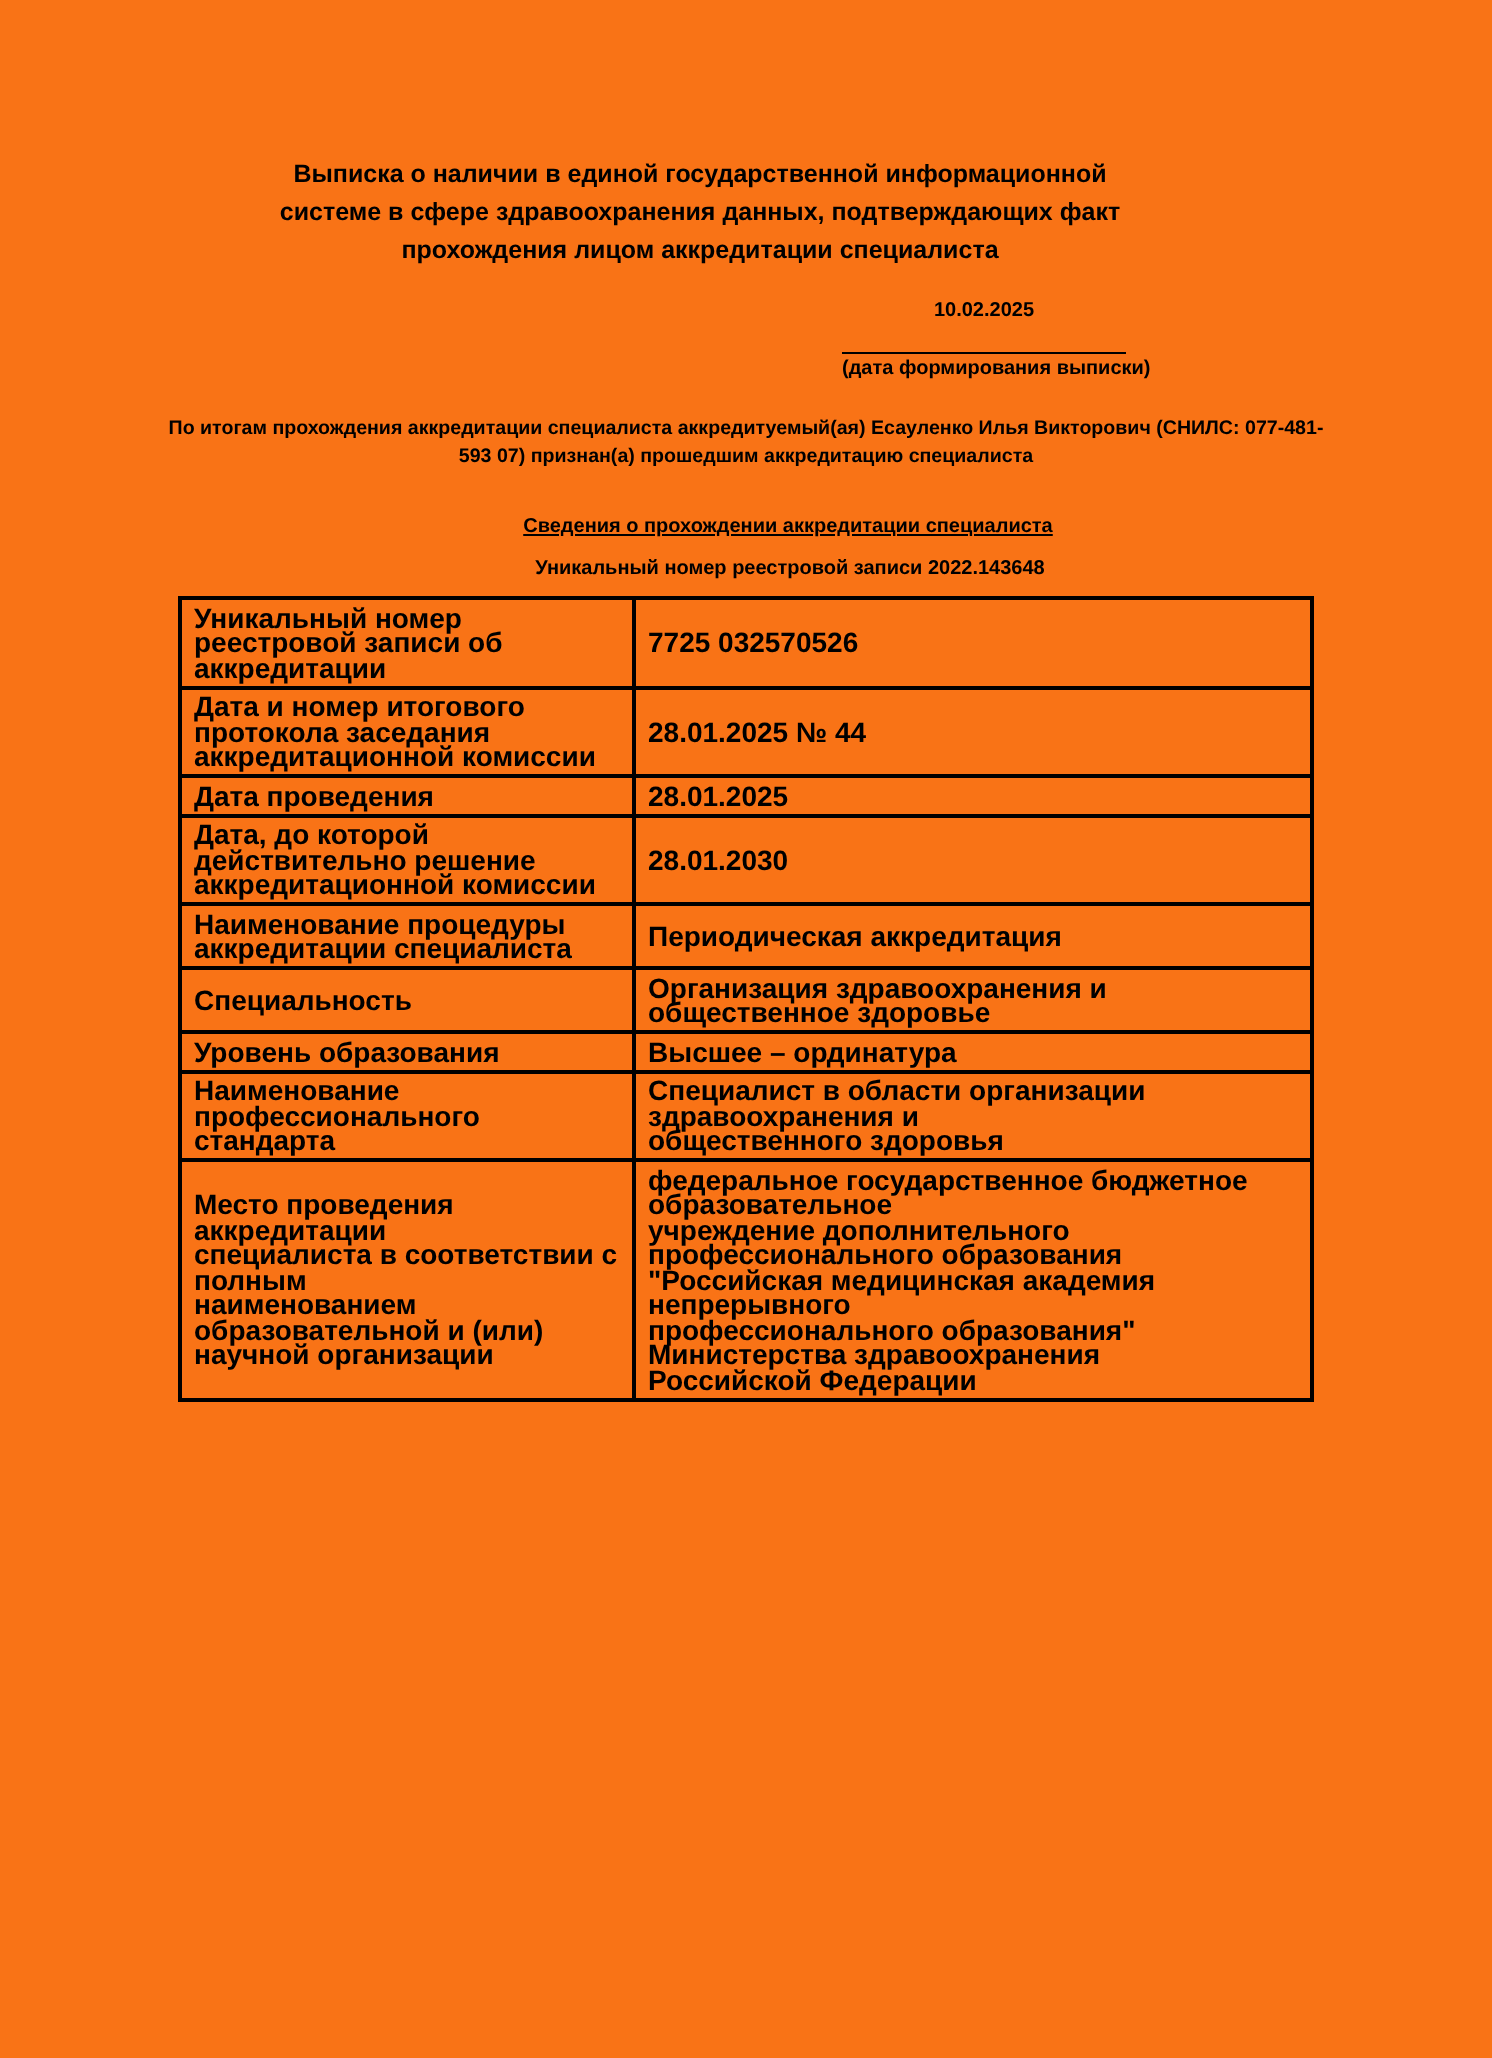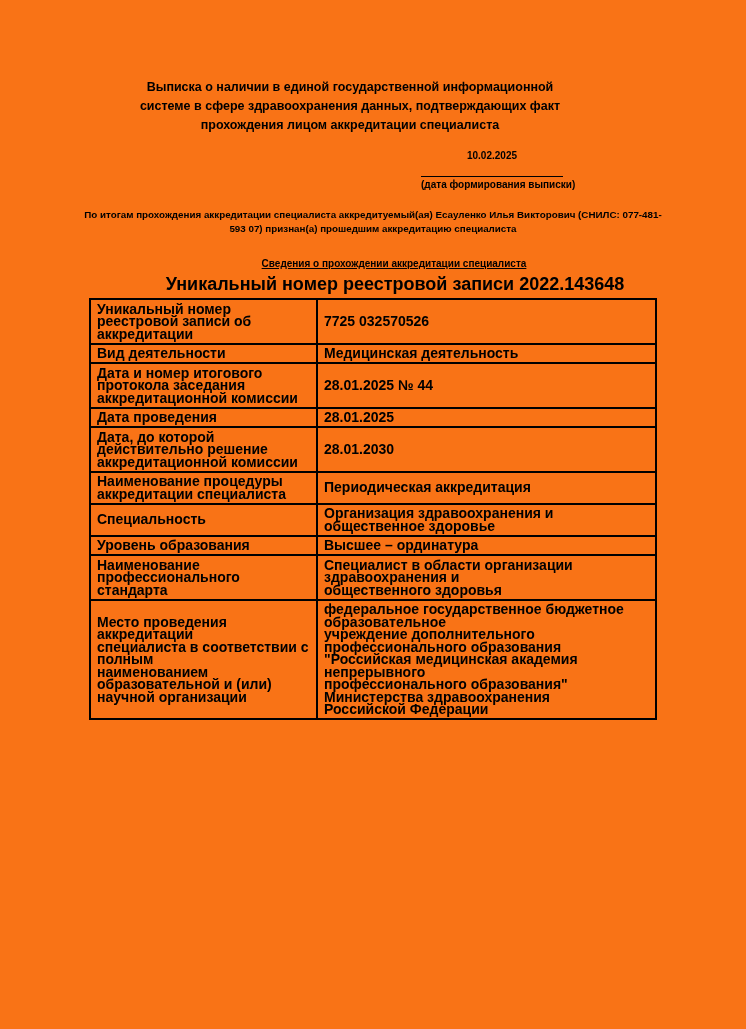--- a/index.html
+++ b/index.html
@@ -54,21 +54,21 @@
     margin-top: 21px;
     text-align: center;
     font-size: 10px;
     line-height: 13px;
     text-decoration: underline;
     padding-left: 42px;
   }
   .registry-heading {
     margin-top: 6px;
     text-align: center;
-    font-size: 18px;
+    font-size: 10px;
     line-height: 17px;
     margin-left: 44px;
   }
   table.acc-table {
     margin: 5px 0 0 89px;
     width: 568px;
     border-collapse: collapse;
     table-layout: fixed;
     font-size: 14px;
   }
@@ -108,24 +108,20 @@
     <colgroup>
         <col class="c1">
         <col class="c2">
       </colgroup>
     <tbody>
       <tr>
         <td>Уникальный номер реестровой записи об аккредитации</td>
         <td>7725 032570526</td>
       </tr>
       <tr>
-        <td>Вид деятельности</td>
-        <td>Медицинская деятельность</td>
-      </tr>
-      <tr>
         <td>Дата и номер итогового протокола заседания аккредитационной комиссии</td>
         <td>28.01.2025 № 44</td>
       </tr>
       <tr>
         <td>Дата проведения</td>
         <td>28.01.2025</td>
       </tr>
       <tr>
         <td>Дата, до которой действительно решение аккредитационной комиссии</td>
         <td>28.01.2030</td>

